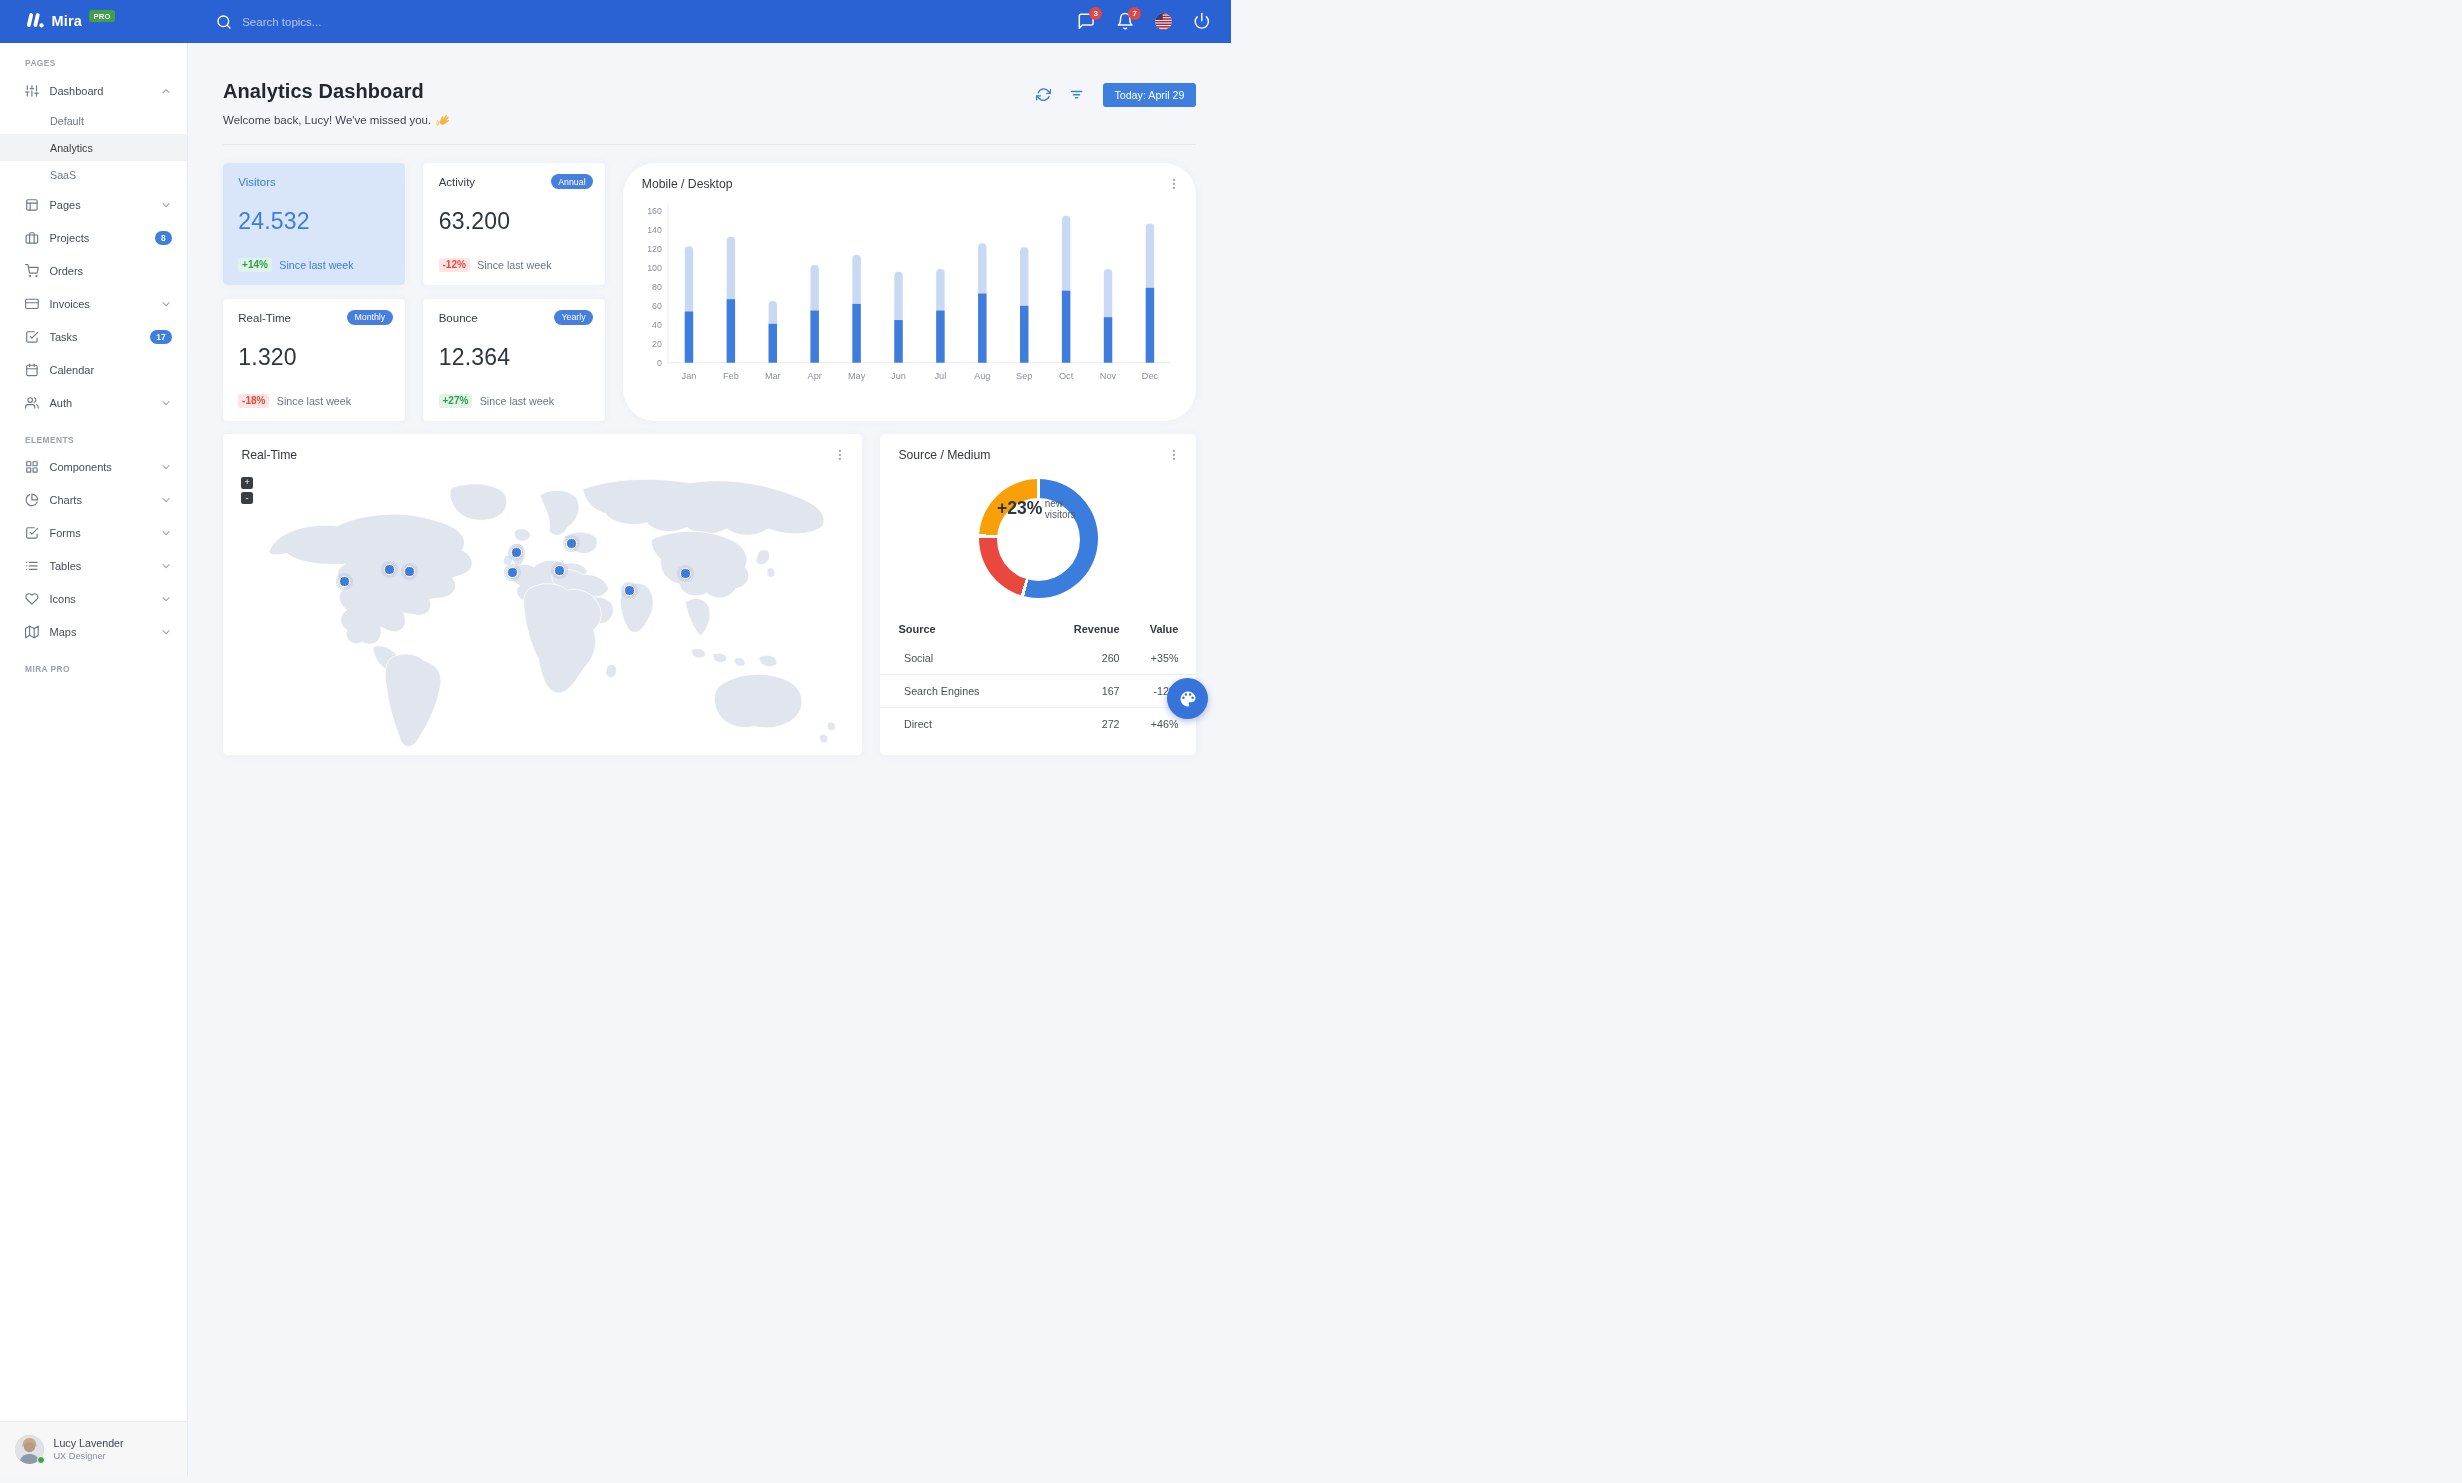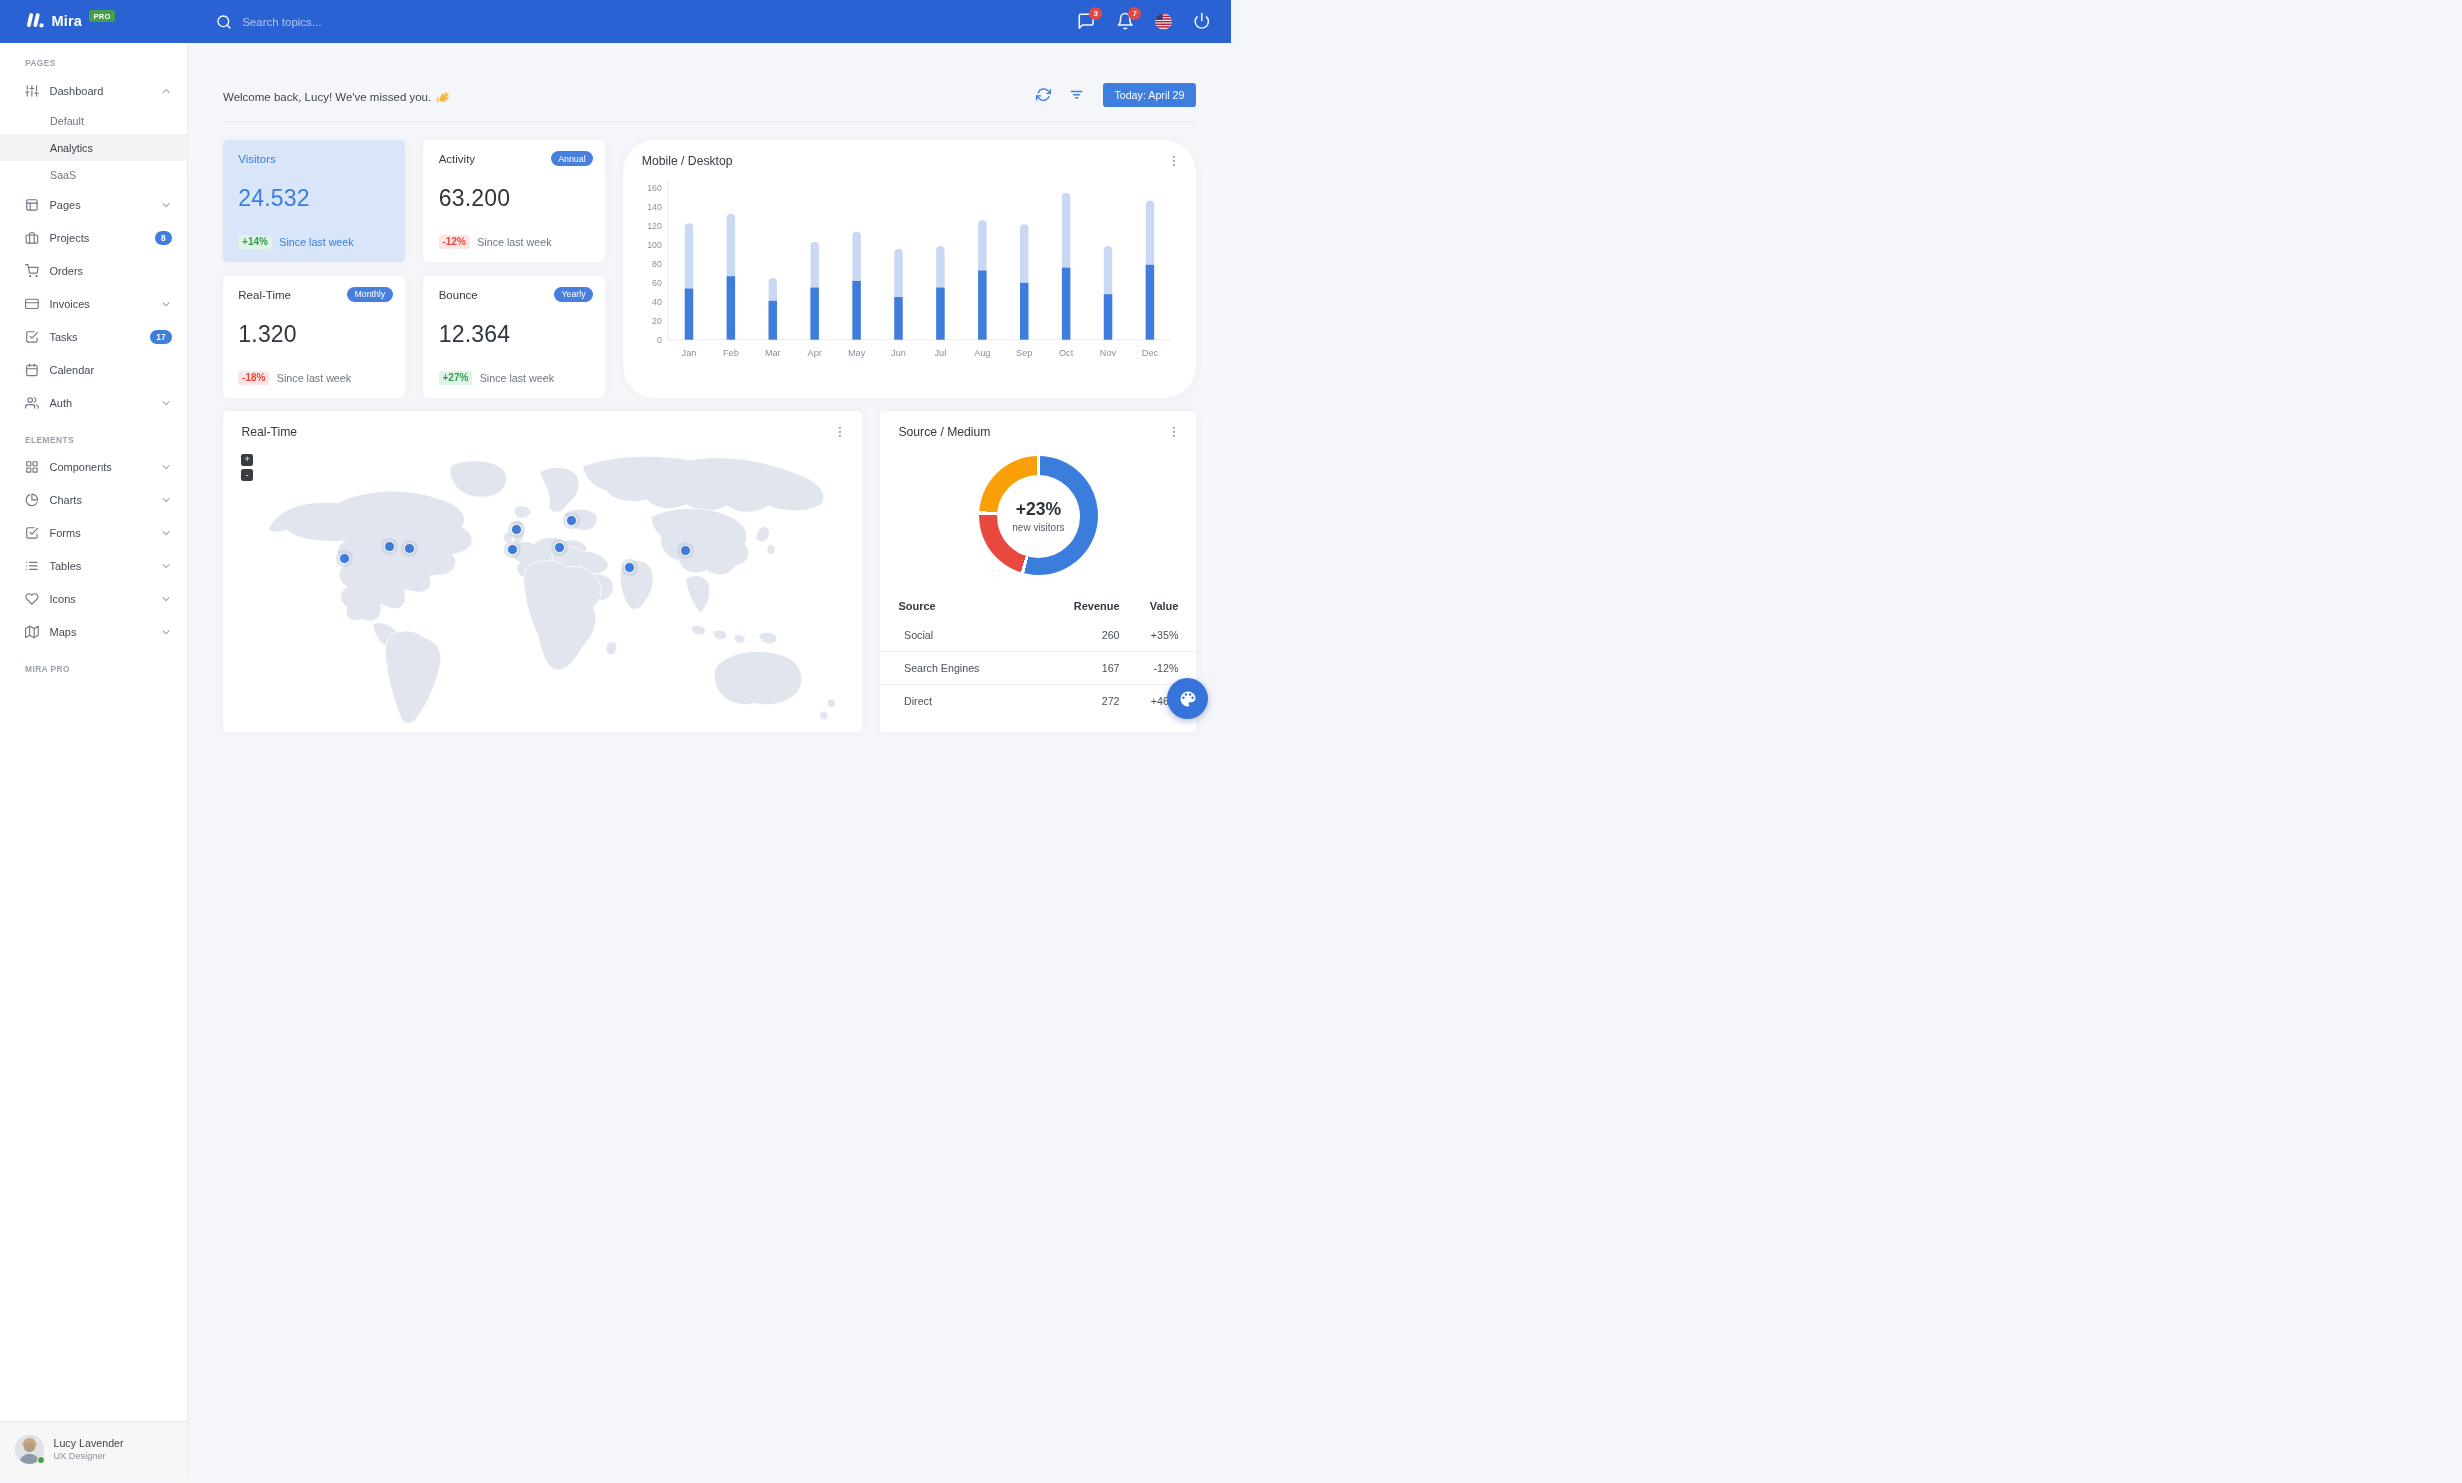--- a/index.html
+++ b/index.html
@@ -90,21 +90,21 @@
   .map-zoom button { width:11.5px; height:11.5px; background:#3a3d42; color:#fff; border:none; border-radius:2.3px;
     font-size:9.2px; line-height:1; display:flex; align-items:center; justify-content:center; cursor:pointer;
     font-family:inherit; padding:0; }
   .marker { position:absolute; width:10.7px; height:10.7px; border-radius:50%; background:#3e7bdb;
     border:1.9px solid #fff; box-shadow:0 0 0 3.1px rgba(190,200,215,.45); cursor:pointer; }
 
   .source-card { position:relative; padding-bottom:7.6px; }
   .donut-wrap { position:relative; width:119px; height:119px; margin:17px auto 0; }
   .donut { width:119px; height:119px; border-radius:50%; }
   .donut-hole { position:absolute; left:18.4px; top:18.4px; width:83px; height:83px; border-radius:50%;
-    background:#fff; display:flex; flex-direction:column; align-items:center; justify-content:center; gap:2.3px; }
+    background:#fff; display:flex; flex-direction:row; align-items:flex-start; justify-content:center; gap:2.3px; }
   .donut-val { font-size:17.6px; font-weight:700; color:#2f353d; }
   .donut-lab { font-size:10px; color:#555c66; }
   .src-table { width:100%; border-collapse:collapse; margin-top:17px; }
   .src-table th { font-size:11px; font-weight:700; color:#353a40; text-align:right; padding:7.6px 0; }
   .src-table th:first-child { text-align:left; padding-left:18.4px; }
   .src-table th:last-child, .src-table td:last-child { padding-right:17.6px; }
   .src-table td { font-size:10.7px; color:#4a5056; text-align:right; padding:10px 0; border-top:0.8px solid #edeff2; }
   .src-table td:first-child { text-align:left; padding-left:24px; }
   .src-table tr:first-child td { border-top:none; }
   .val-pos { color:#3ba55c; font-weight:500; }
@@ -387,20 +387,21 @@
     </div>
     <div>
       <div class="u-name">Lucy Lavender</div>
       <div class="u-role">UX Designer</div>
     </div>
   </div>
 </aside>
 
 <main class="main">
   <div class="page-head">
+    <h1 class="page-title">Analytics Dashboard</h1>
     <div class="page-sub">
       <span id="subtitle-text">Welcome back, Lucy! We've missed you.</span>
       <svg id="wave-hand" width="14.5" height="14.5" viewBox="0 0 24 24">
         <path fill="#f5b63f" d="M7.5 11.5 L10 6.2 a1.4 1.4 0 0 1 2.5 1.2 L11 11 l4.6-7 a1.4 1.4 0 0 1 2.4 1.5 L14.5 11 l4.2-4.6 a1.35 1.35 0 0 1 2 1.8 L16.5 13 l3.2-1.6 a1.3 1.3 0 0 1 1.2 2.3 L14 18.5 c-2.6 1.6-6 .9-7.6-1.6 -1.2-1.8-.4-4 1.1-5.4 Z"></path>
         <path fill="none" stroke="#f5b63f" stroke-width="1.3" stroke-linecap="round" d="M4.5 14 c-1 1.6-1 3.6 0 5.2 M2.6 12.6 c-1.6 2.4-1.6 5.6 0 8"></path>
       </svg>
     </div>
     <div class="head-actions">
       <svg class="act-ic" viewBox="0 0 24 24" fill="none" stroke="currentColor" stroke-width="2.2" stroke-linecap="round" stroke-linejoin="round">
           <polyline points="23 4 23 10 17 10"></polyline>

